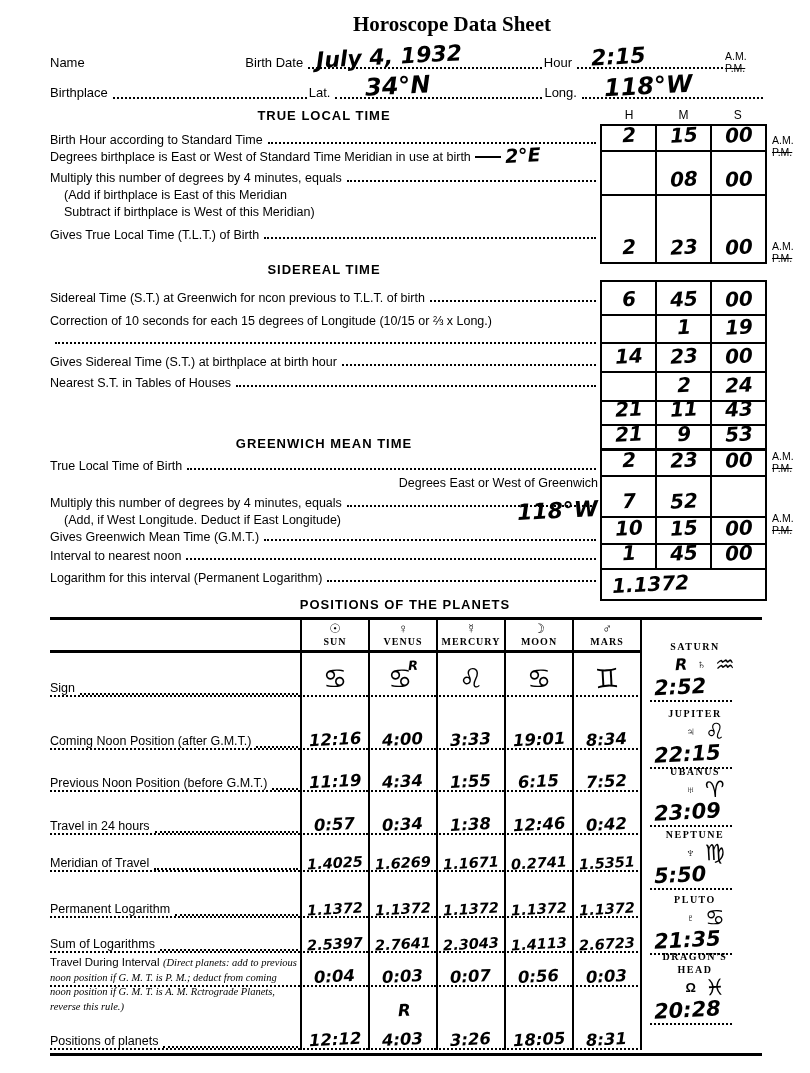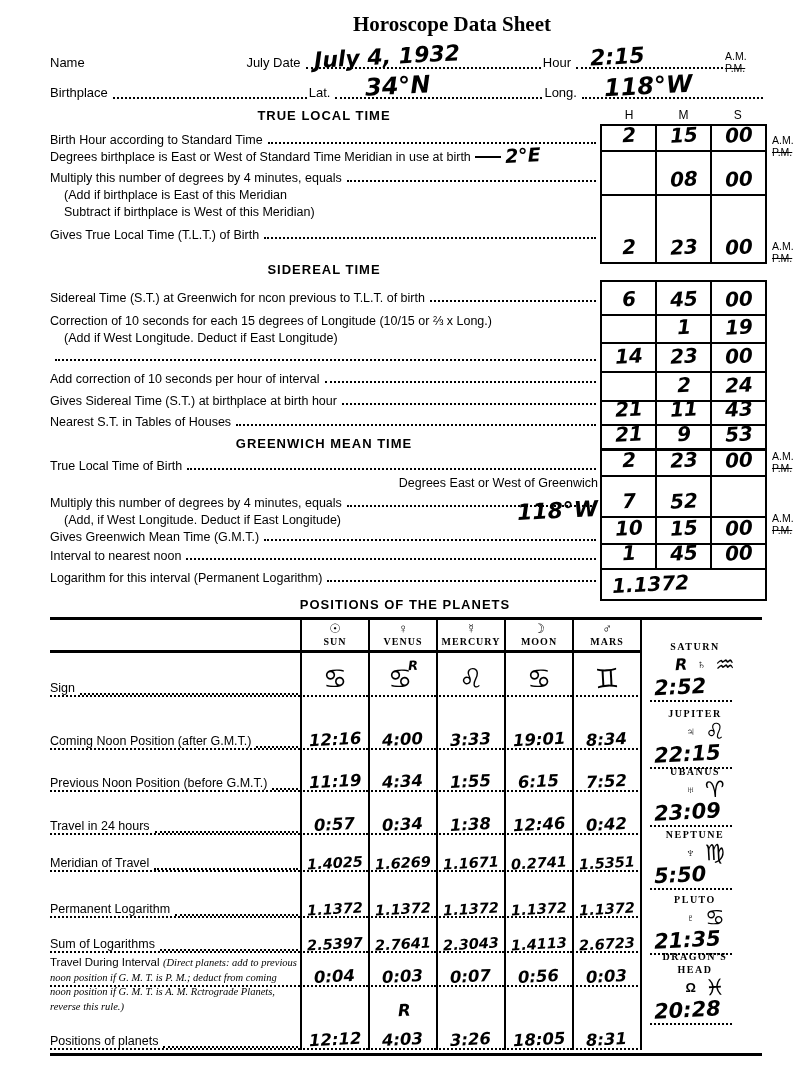--- a/index.html
+++ b/index.html
@@ -81,21 +81,21 @@
 </style>
 </head>
 <body>
 <div id="page">
 
 <div class="title">Horoscope Data Sheet</div>
 
 <div class="hdr-row" style="top:48px;height:24px;">
   <span class="lt" style="margin-bottom:2px;">Name</span>
   <span style="flex:1.1;"></span>
-  <span class="lt" style="margin-bottom:2px;">July Date</span>
+  <span class="lt" style="margin-bottom:2px;">Birth Date</span>
   <span class="fill hw-over" style="flex:1.6;height:1px;">
     <span class="hw" style="font-size:22px;bottom:-2px;">July 4, 1932</span>
   </span>
   <span class="lt" style="margin-bottom:2px;">Hour</span>
   <span class="fill hw-over" style="flex:1;height:1px;">
     <span class="hw" style="font-size:22px;bottom:-2px;left:14px;">2:15</span>
   </span>
   <span style="width:40px;font-size:10.5px;line-height:12px;margin-bottom:-2px;">
     <div>A.M.</div>
     <div class="strike">P.M.</div>
@@ -195,28 +195,21 @@
 <div class="sec" style="top:260px;height:176px;">
   <div class="sec-head" style="top:2px;">SIDEREAL TIME</div>
   <div class="lines" style="top:24px;">
     <div class="line" style="margin-top:4px;">
           <span class="lt">Sidereal Time (S.T.) at Greenwich for ncon previous to T.L.T. of birth</span>
           <span class="fill"></span>
         </div>
     <div class="line" style="margin-top:6px;">
           <span class="lt">Correction of 10 seconds for each 15 degrees of Longitude (10/15 or ⅔ x Long.)</span>
         </div>
-    <div class="line indent">
-          <span class="lt">(Add if West Longitude. Deduct if East Longitude)</span>
-        </div>
     <div class="line" style="margin-top:2px;">
-          <span class="fill"></span>
-        </div>
-    <div class="line" style="margin-top:5px;">
-          <span class="lt">Add correction of 10 seconds per hour of interval</span>
           <span class="fill"></span>
         </div>
     <div class="line" style="margin-top:5px;">
           <span class="lt">Gives Sidereal Time (S.T.) at birthplace at birth hour</span>
           <span class="fill"></span>
         </div>
     <div class="line" style="margin-top:4px;">
           <span class="lt">Nearest S.T. in Tables of Houses</span>
           <span class="fill"></span>
         </div>

